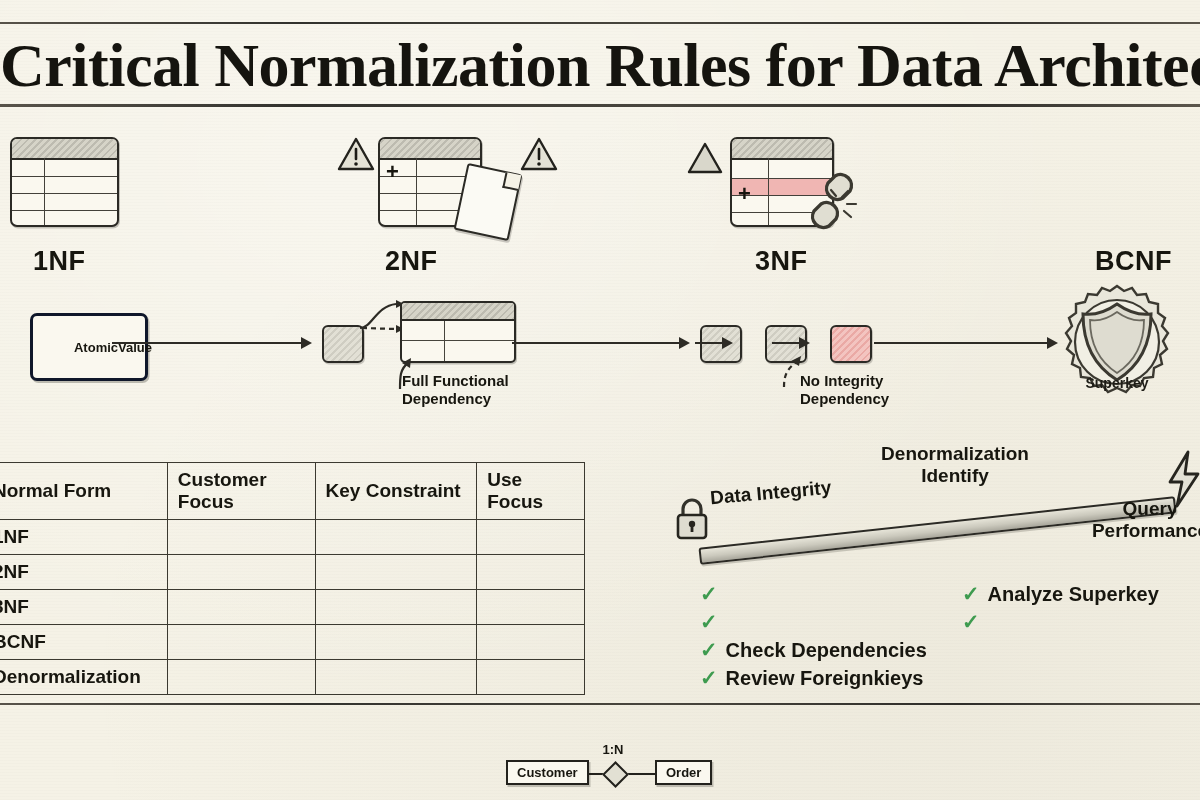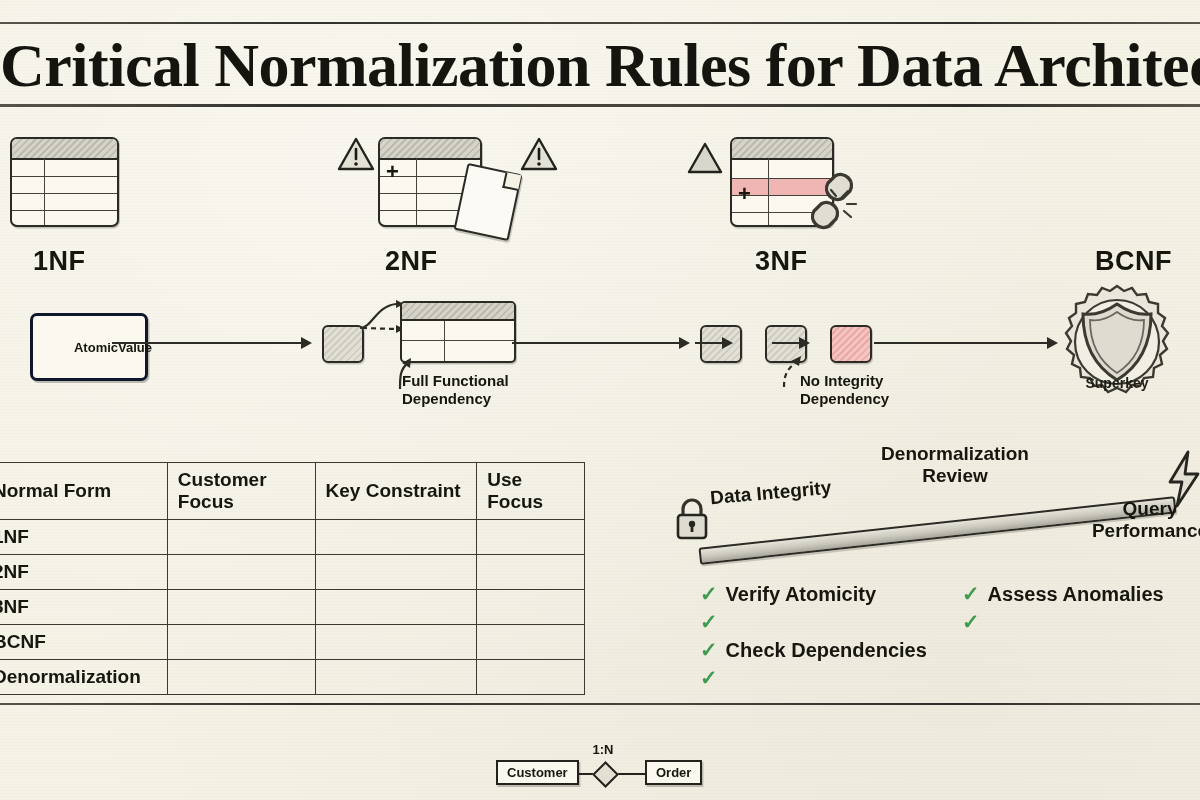--- a/index.html
+++ b/index.html
@@ -391,21 +391,21 @@
     position: absolute;
     left: 0; top: 712px;
     width: 1200px;
     text-align: center;
     font-size: 27px;
     font-weight: bold;
     color: #17160f;
   }
   #er-diagram {
     position: absolute;
-    left: 5px; top: 752px;
+    left: 15px; top: 752px;
     width: 1080px;
     height: 40px;
     text-decoration: underline;
   }
   .er-entity {
     position: absolute;
     border: 2.2px solid #23221d;
     background: #faf8ef;
     font-size: 13px;
     font-weight: bold;
@@ -630,21 +630,21 @@
         <td></td>
         <td></td>
         <td></td>
       </tr>
     </tbody>
   </table>
 
   <div id="seesaw-area">
     <div id="seesaw-title">
       <div>Denormalization</div>
-      <div>Review</div>
+      <div>Identify</div>
     </div>
 
     <div id="lock-icon">
       <svg viewBox="0 0 40 46" width="40" height="46">
         <path d="M11 20 V14 a9 9 0 0 1 18 0 V20" fill="none" stroke="#33322b" stroke-width="3.2"></path>
         <rect x="6" y="20" width="28" height="23" rx="3" fill="#dedcd0" stroke="#26251f" stroke-width="2.6"></rect>
         <circle cx="20" cy="29" r="3.2" fill="#26251f"></circle>
         <rect x="18.6" y="30" width="2.8" height="7" fill="#26251f"></rect>
       </svg>
     </div>
@@ -665,38 +665,38 @@
     <div id="bolt-icon">
       <svg viewBox="0 0 40 58" width="40" height="58">
         <path d="M24 2 L6 32 H18 L13 56 L34 24 H21 Z" fill="#e3e1d5" stroke="#26251f" stroke-width="2.8" stroke-linejoin="round"></path>
       </svg>
     </div>
   </div>
 
   <div class="checklist" id="checklist-left">
     <div class="check-item">
       <span class="check-mark">✓</span>
-      <span>Verify Atomicity</span>
     </div>
     <div class="check-item">
       <span class="check-mark">✓</span>
     </div>
     <div class="check-item">
       <span class="check-mark">✓</span>
       <span>Check Dependencies</span>
     </div>
     <div class="check-item">
       <span class="check-mark">✓</span>
+      <span>Review Foreignkieys</span>
     </div>
   </div>
 
   <div class="checklist" id="checklist-right">
     <div class="check-item">
       <span class="check-mark">✓</span>
-      <span>Assess Anomalies</span>
+      <span>Analyze Superkey</span>
     </div>
     <div class="check-item">
       <span class="check-mark">✓</span>
     </div>
   </div>
 
 
   <div id="er-diagram">
     <div id="er-line"></div>
     <div id="er-diamond"></div>

